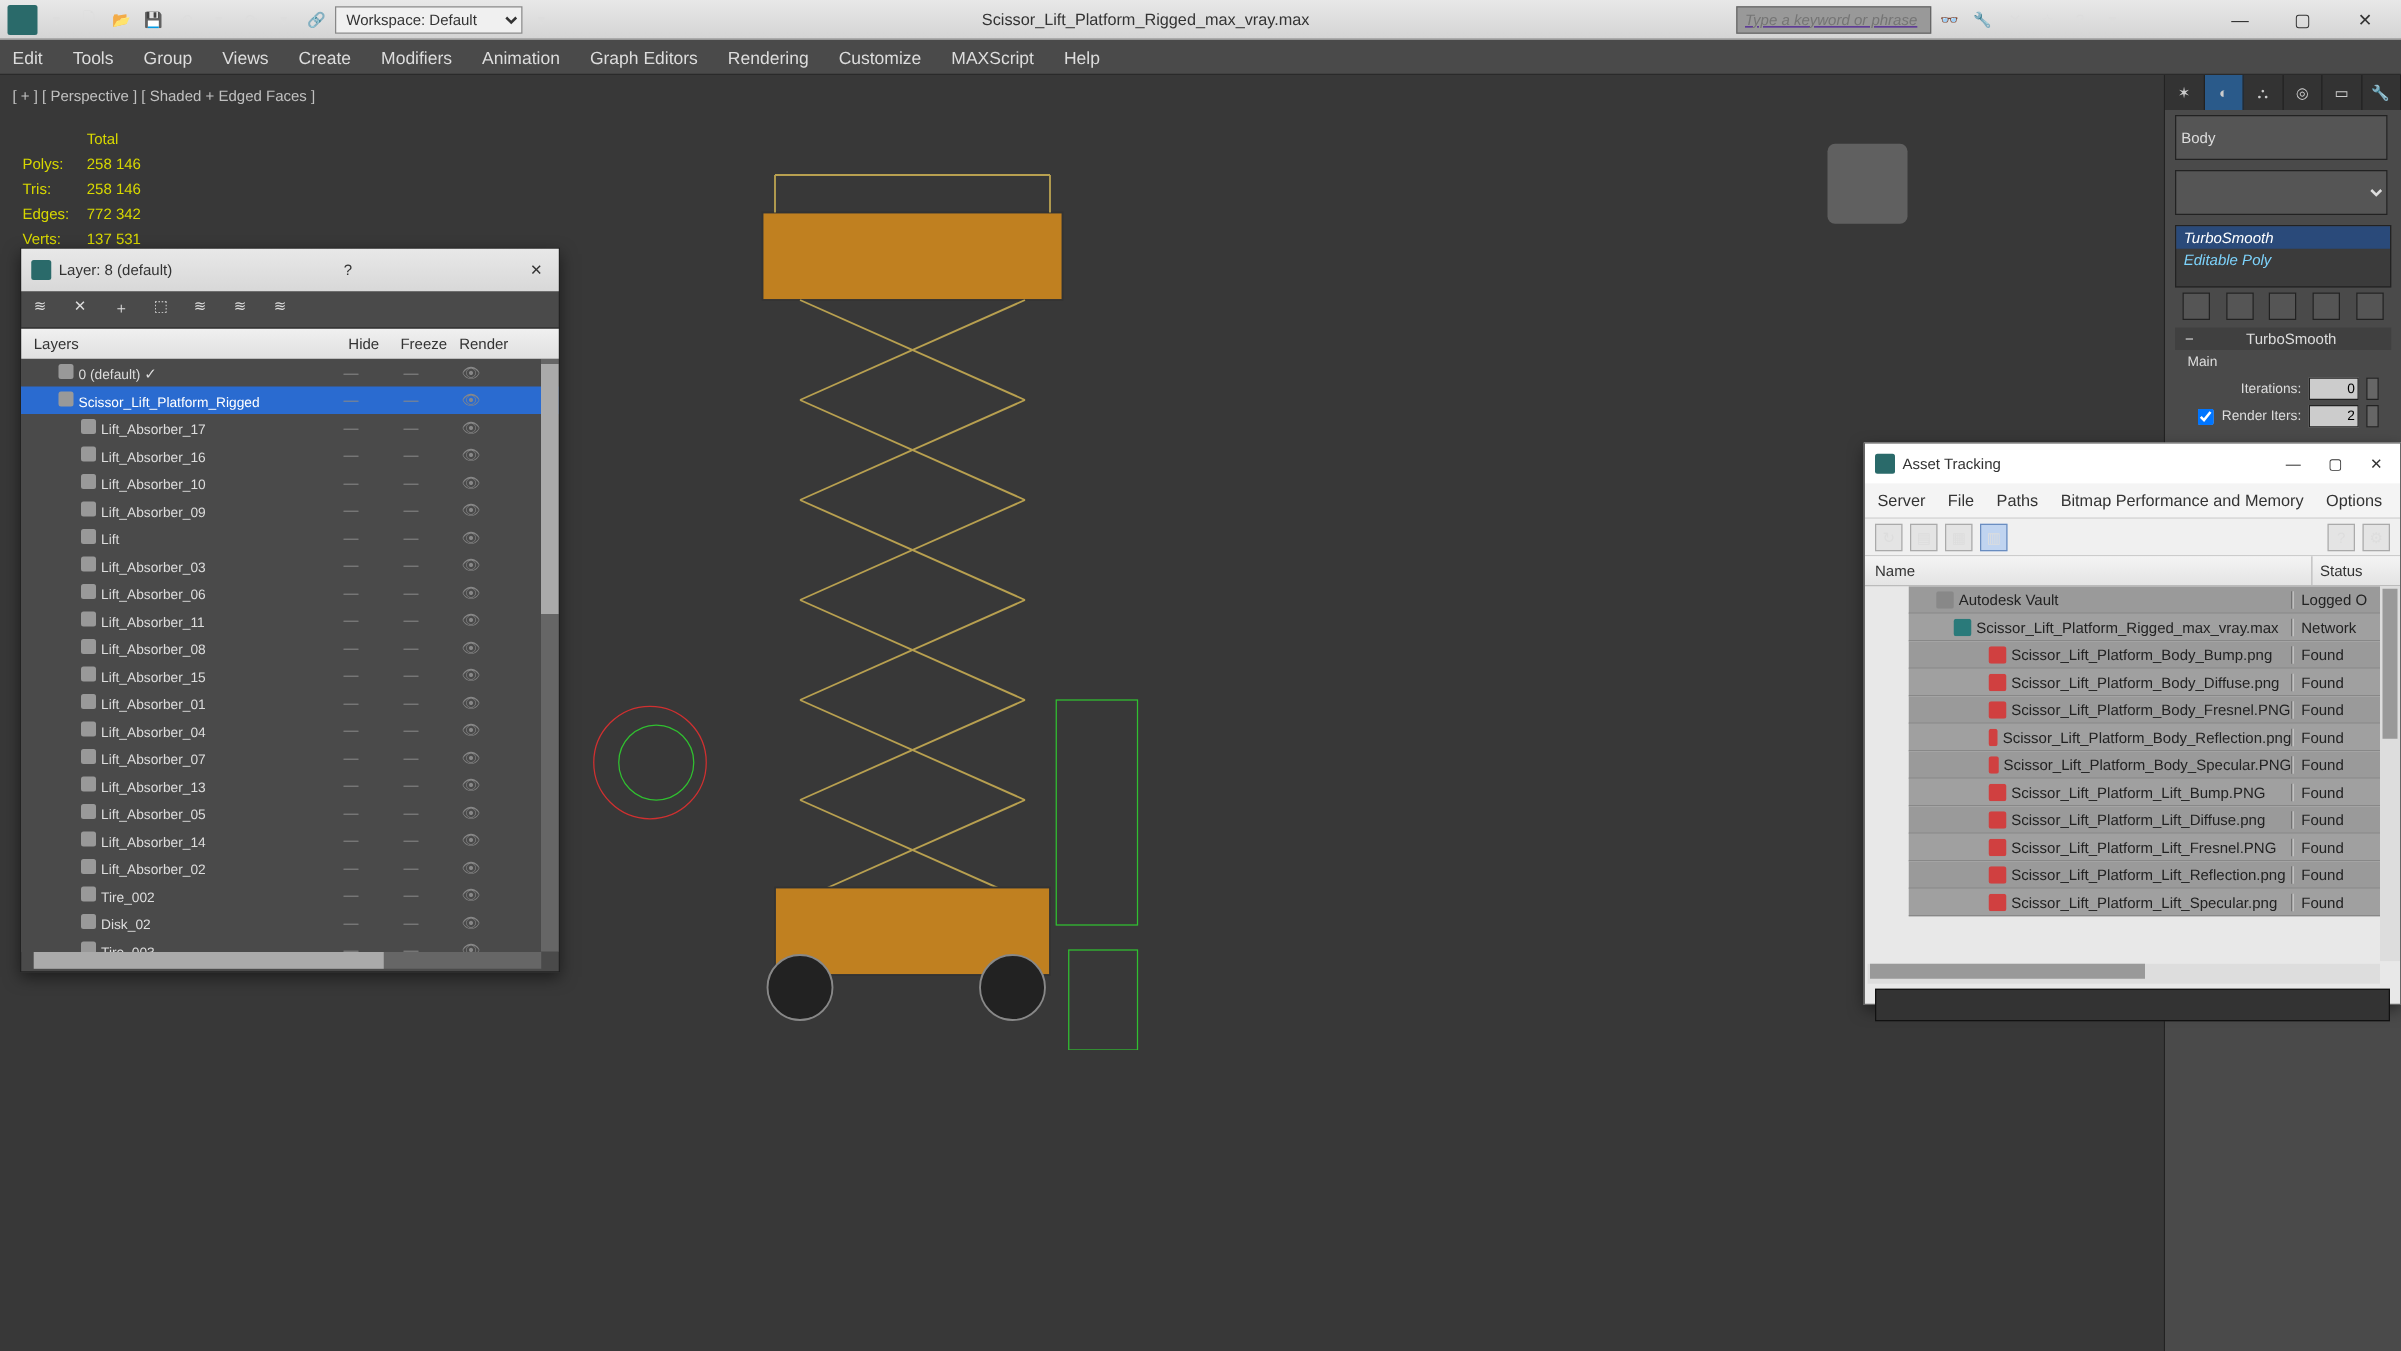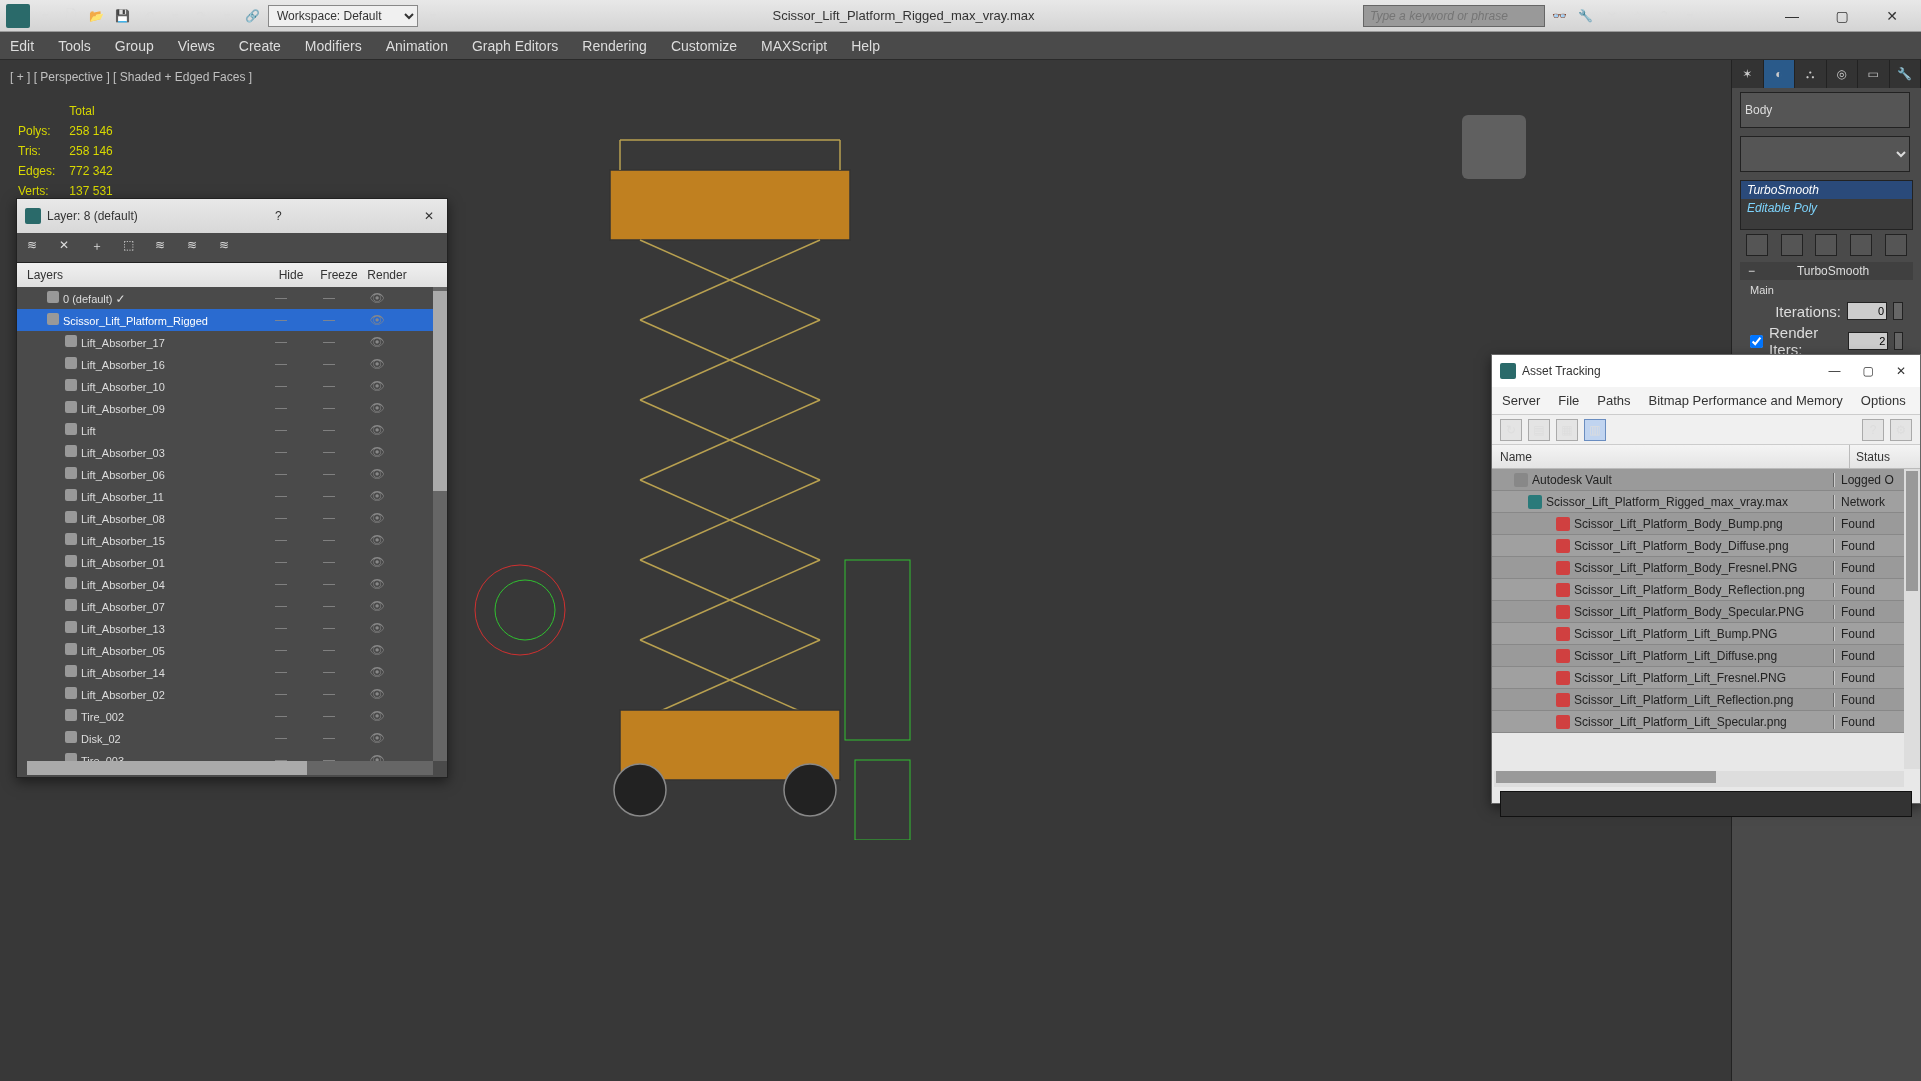--- a/index.html
+++ b/index.html
@@ -4,21 +4,21 @@
 <style>
 * { margin: 0; padding: 0; box-sizing: border-box; font-family: "Segoe UI", Tahoma, sans-serif; font-size: 12px; }
 body { background: #4a4a4a; width: 1921px; height: 1081px; overflow: hidden; position: relative; color: #ddd; }
 
 
 .top-toolbar { height: 32px; background: linear-gradient(#e8e8e8, #d4d4d4); display: flex; align-items: center; padding: 0 6px; gap: 4px; border-bottom: 1px solid #999; }
 .top-toolbar .icon-btn { width: 22px; height: 22px; display: flex; align-items: center; justify-content: center; border-radius: 2px; cursor: pointer; }
 .app-logo { width: 24px; height: 24px; background: #2a6a6a; border-radius: 2px; }
 .workspace-sel { height: 22px; border: 1px solid #888; background: #f0f0f0; padding: 0 4px; width: 150px; color: #333; }
 .title-text { flex: 1; text-align: center; color: #333; font-size: 13px; }
-.search-top { width: 182px; height: 22px; border: 1px solid #666; background: #999; color: #0f172a; padding: 0 6px; font-style: italic; }
+.search-top { width: 156px; height: 22px; border: 1px solid #666; background: #999; color: #4c1d95; padding: 0 6px; font-style: italic; text-decoration: underline; }
 .win-ctrl { width: 46px; height: 28px; display: flex; align-items: center; justify-content: center; font-size: 14px; cursor: pointer; color:#333; }
 
 
 .menu-bar { height: 28px; background: #4a4a4a; display: flex; align-items: center; padding: 0 10px; gap: 24px; border-bottom: 1px solid #2a2a2a; }
 .menu-bar .menu-item { color: #ddd; font-size: 14px; cursor: pointer; }
 
 
 .main-area { position: absolute; top: 60px; left: 0; right: 0; bottom: 0; background: #3a3a3a; }
 .viewport { position: absolute; top: 0; left: 0; right: 190px; bottom: 0; background: #383838; }
 .viewport-label { position: absolute; top: 10px; left: 10px; color: #c0c0c0; font-size: 12px; }
@@ -32,21 +32,21 @@
 .cmd-tabs .tab { flex: 1; display: flex; align-items: center; justify-content: center; cursor: pointer; border-right: 1px solid #222; color:#ccc; }
 .cmd-panel input[type=text], .cmd-panel select { width: 170px; margin: 4px 8px; background: #555; border: 1px solid #222; color: #ddd; height: 20px; padding: 17px 4px; }
 .mod-stack { margin: 4px 8px; background: #3b3b3b; border: 1px solid #222; height: 50px; }
 .mod-stack .row { padding: 2px 6px; color: #7dd3fc; font-style: italic; }
 .mod-stack .row.sel { background: #2a4a7a; color: #fff; }
 .stack-btns { display: flex; justify-content: space-around; margin: 4px 8px; }
 .stack-btns .sb { width: 22px; height: 22px; background: #555; border: 1px solid #222; cursor: pointer; }
 .rollout { margin: 6px 8px; }
 .rollout-header { text-align: center; color: #ddd; background: #404040; padding: 2px; }
 .param-row { display: flex; align-items: center; gap: 6px; padding: 2px 10px; justify-content: flex-end; }
-.param-row label { color: #ddd; font-size: 15px; }
+.param-row label { color: #ddd; font-size: 11px; }
 .spinner { width: 40px; height: 18px; background: #ccc; border: 1px solid #222; color: #000; text-align: right; padding-right: 2px; font-size: 11px; }
 .spin-arrow { width: 10px; height: 18px; background: #666; border: 1px solid #222;}
 
 
 .layer-panel { position: absolute; left: 16px; top: 198px; width: 432px; height: 580px; background: #4a4a4a; border: 1px solid #222; box-shadow: 0 4px 12px rgba(0,0,0,0.5); }
 .layer-title { height: 34px; background: linear-gradient(#e8e8e8,#d8d8d8); display: flex; align-items: center; padding: 0 8px; color: #333; gap: 6px; }
 .layer-title .close { margin-left: auto; cursor: pointer; width: 20px; text-align: center; }
 .layer-toolbar { height: 30px; display: flex; align-items: center; gap: 12px; padding: 0 10px; border-bottom: 1px solid #222; }
 .layer-toolbar .lt-btn { width: 20px; height: 20px; color: #ddd; cursor: pointer; }
 .layer-header { height: 24px; background: linear-gradient(#f0f0f0,#e0e0e0); display: flex; color: #333; align-items: center; font-size: 11px; }
@@ -71,21 +71,21 @@
 .asset-title .wc span{ cursor:pointer; padding:2px 6px;}
 .asset-menu { height: 28px; display: flex; align-items: center; gap: 18px; padding: 0 10px; background: #f4f4f4; border-bottom: 1px solid #ccc; }
 .asset-menu .am { color: #333; font-size: 13px; cursor: pointer; }
 .asset-toolbar { height: 30px; display: flex; align-items: center; gap: 6px; padding: 0 8px; background: #f0f0f0; border-bottom: 1px solid #ccc; }
 .asset-toolbar .at-btn { width: 22px; height: 22px; border: 1px solid #aaa; background: #e4e4e4; cursor: pointer; display:flex;align-items:center;justify-content:center;}
 .asset-toolbar .at-btn.active{ background:#c0d4f0; border-color:#6a8dc0;}
 .asset-header { height: 24px; background: linear-gradient(#f4f4f4,#e4e4e4); display: flex; color: #333; border-bottom: 1px solid #bbb; }
 .asset-header .ah-n { flex: 1; padding-left: 8px; border-right: 1px solid #bbb; display:flex;align-items:center;}
 .asset-header .ah-s { width: 70px; padding-left: 6px; display:flex;align-items:center;}
 .asset-body { height: 300px; overflow: hidden; position: relative; }
-.asset-rows { position:absolute; left:0; right:16px; top:0;}
+.asset-rows { position:absolute; left:0; right:16px; top:0;padding-left:35px;}
 .asset-row { height: 22px; display: flex; align-items: center; border-bottom: 1px solid #888; background: #a0a0a0; }
 .asset-row:nth-child(odd){ background:#9a9a9a;}
 .asset-row .an { flex: 1; color: #222; padding-left: 8px; display: flex; align-items: center; gap: 4px; white-space:nowrap; overflow:hidden; border-right:1px solid #666;}
 .asset-row .as { width: 70px; color: #222; padding-left: 6px; border-left:1px solid #ccc;}
 .asset-vscroll{ position:absolute; right:0; top:0; width:16px; height:100%; background:#ddd;}
 .asset-vscroll .vthumb{ background:#999; height:120px; margin:2px;}
 .asset-hscroll{ height:16px; background:#ddd; margin:0 16px 0 2px;}
 .asset-hscroll .hthumb{ height:12px; margin:2px; width:220px; background:#999;}
 .asset-status{ height:26px; margin:4px 8px; background:#333; border:1px solid #111;}
 .file-ico { width: 14px; height: 14px; background: #d04040; border-radius: 2px; font-size: 7px; color:#fff; text-align:center; line-height:14px;}

